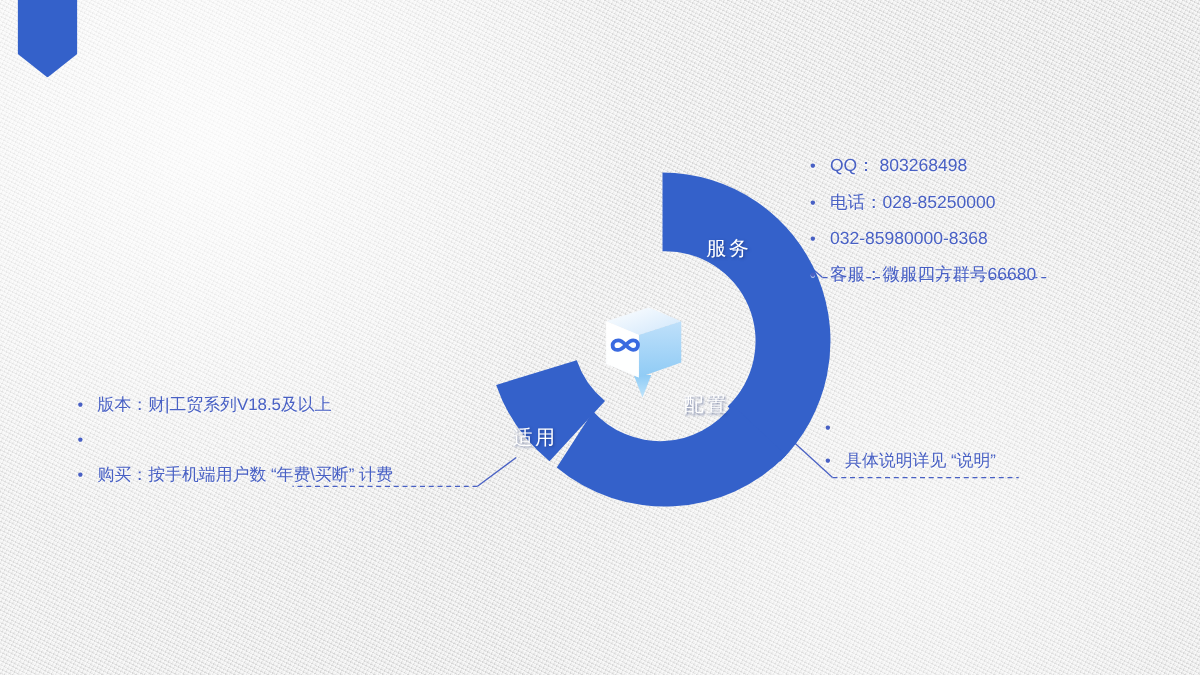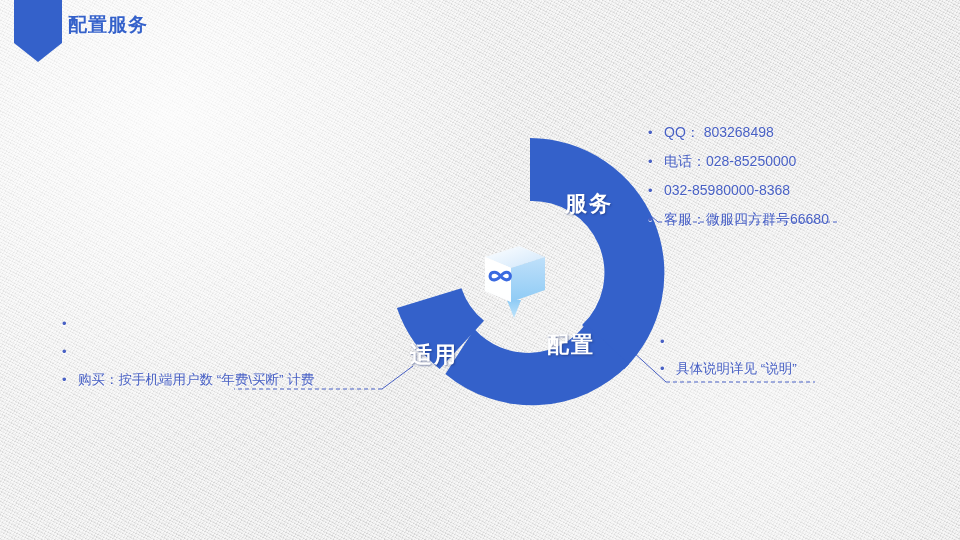--- a/index.html
+++ b/index.html
@@ -55,28 +55,28 @@
     left: 385px;
     top: 128px;
     width: 290px;
     height: 290px;
   }
   #donut-svg { display: block; }
 
   .ring-label {
     position: absolute;
     color: #ffffff;
-    font-size: 22px;
-    font-weight: bold;
+    font-size: 16px;
+    font-weight: normal;
     letter-spacing: 2px;
     white-space: nowrap;
     text-shadow: 1px 1px 2px rgba(25,45,110,0.55);
   }
   #label-fuwu  { left: 565px; top: 189px; }
-  #label-peizhi{ left: 547px; top: 330px; }
+  #label-peizhi{ left: 547px; top: 314px; }
   #label-shiyong{ left: 410px; top: 340px; }
 
   
   #center-cube {
     position: absolute;
     left: 471px;
     top: 238px;
     width: 86px;
     height: 86px;
   }
@@ -115,21 +115,20 @@
     width: 960px; height: 540px;
     pointer-events: none;
   }
 </style>
 </head>
 <body>
 
 <div id="slide">
 
   <div id="title-banner"></div>
-  <div id="page-title">配置服务</div>
 
   <svg id="connectors" viewBox="0 0 960 540" xmlns="http://www.w3.org/2000/svg">
 
     <path d="M 628 196 L 658 222" stroke="#4860c4" stroke-width="1" fill="none"></path>
     <path d="M 658 222 L 840 222" stroke="#4860c4" stroke-width="1" fill="none" stroke-dasharray="4 3"></path>
 
     <path d="M 632 351 L 666 382" stroke="#4860c4" stroke-width="1" fill="none"></path>
     <path d="M 666 382 L 815 382" stroke="#4860c4" stroke-width="1" fill="none" stroke-dasharray="4 3"></path>
 
     <path d="M 413 366 L 382 389" stroke="#4860c4" stroke-width="1" fill="none"></path>
@@ -227,20 +226,21 @@
     </div>
     <div class="txt-line">
       <span class="bullet">•</span>
       <span class="body">具体说明详见 “说明”</span>
     </div>
   </div>
 
   <div class="txt-block" id="block-apply">
     <div class="txt-line">
       <span class="bullet">•</span>
+      <span class="body">版本：财|工贸系列V18.5及以上</span>
     </div>
     <div class="txt-line">
       <span class="bullet">•</span>
     </div>
     <div class="txt-line">
       <span class="bullet">•</span>
       <span class="body">购买：按手机端用户数 “年费\买断” 计费</span>
     </div>
   </div>
 

